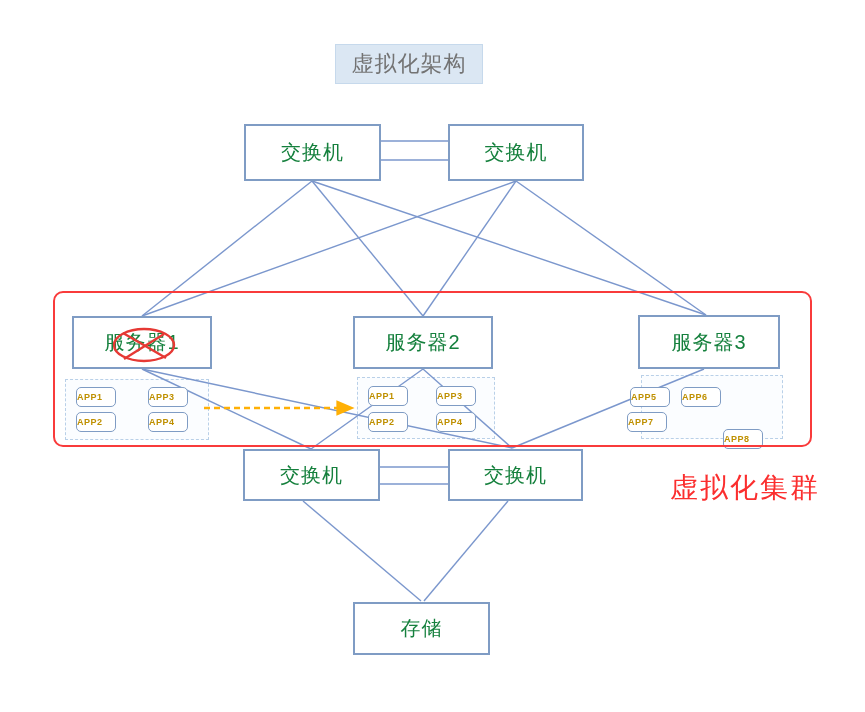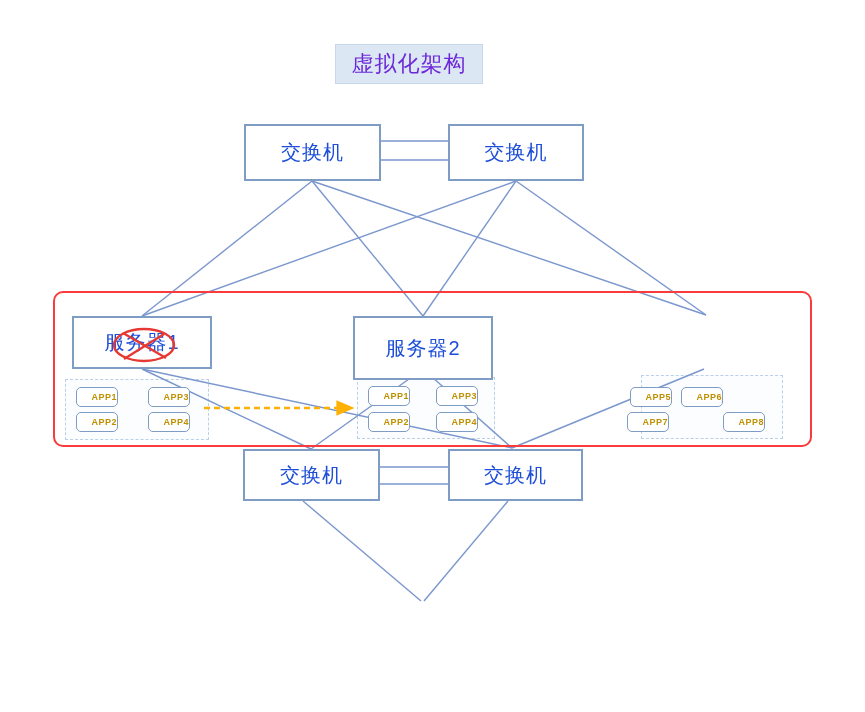--- a/index.html
+++ b/index.html
@@ -7,38 +7,38 @@
     position:relative;width:865px;height:712px;background:#ffffff;overflow:hidden;
     font-family:"Liberation Sans","DejaVu Sans",sans-serif;
   }
   
   .layer{position:absolute;left:0;top:0;width:865px;height:712px;pointer-events:none;}.z2{z-index:2}.z4{z-index:4}
 
   
   .node{
     position:absolute;box-sizing:border-box;background:#ffffff;
     border:2px solid #7f9cc4;display:flex;align-items:center;justify-content:center;
-    color:#1d4ed8;font-size:20px;letter-spacing:1px;z-index:3;
+    color:#15803d;font-size:20px;letter-spacing:1px;z-index:3;
   }
   
   .title-box{
     position:absolute;left:335px;top:44px;width:148px;height:40px;box-sizing:border-box;
     background:#dbe7f3;border:1px solid #c6d9ec;display:flex;align-items:center;justify-content:center;
-    color:#6d28d9;font-size:22px;letter-spacing:1px;z-index:5;
+    color:#737373;font-size:22px;letter-spacing:1px;z-index:5;
   }
   
   .app-container{
     position:absolute;box-sizing:border-box;background:#fbfdff;
     border:1px dashed #b9d0e8;z-index:1;
   }
   
   .app{
     position:absolute;box-sizing:border-box;width:40px;height:20px;background:#ffffff;
-    border:1.5px solid #7f9cc4;border-radius:5px;display:flex;align-items:center;justify-content:flex-end;
-    color:#bf9000;font-size:9px;font-weight:bold;letter-spacing:.5px;z-index:3;padding-left:40px;
+    border:1.5px solid #7f9cc4;border-radius:5px;display:flex;align-items:center;justify-content:flex-start;
+    color:#bf9000;font-size:9px;font-weight:bold;letter-spacing:.5px;z-index:3;
   }
   
   .cluster-rect{
     position:absolute;left:53px;top:291px;width:759px;height:156px;box-sizing:border-box;
     border:2.5px solid #f93b3b;border-radius:10px;z-index:4;
   }
   .cluster-label{
     position:absolute;left:660px;top:469px;width:170px;text-align:center;
     color:#fb2e2e;font-size:28px;letter-spacing:2px;z-index:5;white-space:nowrap;
   }
@@ -82,31 +82,37 @@
   <div class="node" style="left:244px;top:124px;width:137px;height:57px">
     <span>交换机</span>
   </div>
   <div class="node" style="left:448px;top:124px;width:136px;height:57px">
     <span>交换机</span>
   </div>
 
   <div class="node" style="left:72px;top:316px;width:140px;height:53px">
     <span>服务器1</span>
   </div>
-  <div class="node" style="left:353px;top:316px;width:140px;height:64px">
+  <div class="node" style="left:353px;top:316px;width:140px;height:53px">
     <span>服务器2</span>
+  </div>
+  <div class="node" style="left:638px;top:315px;width:142px;height:54px">
+    <span>服务器3</span>
   </div>
 
   <div class="node" style="left:243px;top:449px;width:137px;height:52px">
     <span>交换机</span>
   </div>
   <div class="node" style="left:448px;top:449px;width:135px;height:52px">
     <span>交换机</span>
   </div>
 
+  <div class="node" style="left:353px;top:602px;width:137px;height:53px">
+    <span>存储</span>
+  </div>
 
   <div class="app" style="left:76px;top:387px">
       <span>APP1</span>
     </div>
   <div class="app" style="left:148px;top:387px">
       <span>APP3</span>
     </div>
   <div class="app" style="left:76px;top:412px">
       <span>APP2</span>
     </div>
@@ -129,21 +135,21 @@
 
   <div class="app" style="left:630px;top:387px">
       <span>APP5</span>
     </div>
   <div class="app" style="left:681px;top:387px">
       <span>APP6</span>
     </div>
   <div class="app" style="left:627px;top:412px">
       <span>APP7</span>
     </div>
-  <div class="app" style="left:723px;top:412px">
+  <div class="app" style="left:723px;top:429px">
       <span>APP8</span>
     </div>
 
   <div class="cluster-rect"></div>
 
   <svg class="layer z4" width="865" height="712" viewBox="0 0 865 712">
     <defs>
       <marker id="arrowhead" markerWidth="8" markerHeight="8" refX="6" refY="3" orient="auto">
         <path d="M0,0 L7,3 L0,6 Z" fill="#ffb005"></path>
       </marker>
@@ -154,14 +160,15 @@
       <line x1="123" y1="333" x2="166" y2="358"></line>
       <line x1="164" y1="334" x2="124" y2="359"></line>
     </g>
 
     <line x1="204" y1="408" x2="352" y2="408" stroke="#ffb005" stroke-width="2.6" stroke-dasharray="6 4" marker-end="url(#arrowhead)"></line>
   </svg>
 
   <div class="title-box">
     <span>虚拟化架构</span>
   </div>
+  <div class="cluster-label">虚拟化集群</div>
 
 </div>
 
 </body></html>

